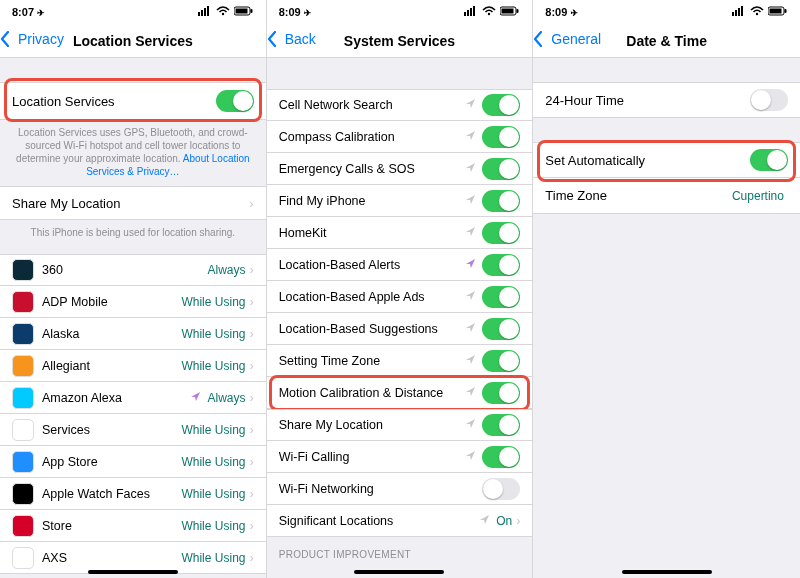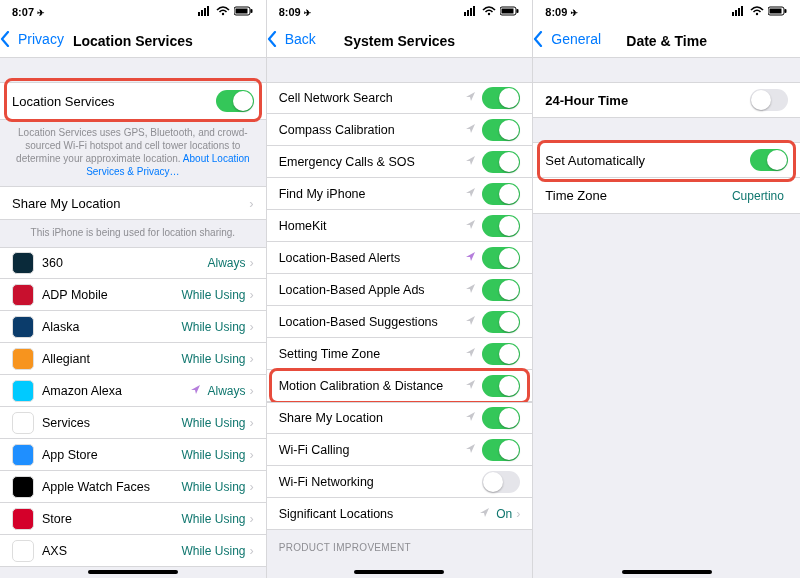--- a/index.html
+++ b/index.html
@@ -26,21 +26,21 @@
   .toggle.on { background:#34c759; }
   .toggle.off { background:#e5e5ea; }
   .toggle .knob { width:20px; height:20px; border-radius:10px; background:#fff; position:absolute; top:1px; box-shadow:0 1px 2px rgba(0,0,0,.3); }
   .toggle.on .knob { right:1px; }
   .toggle.off .knob { left:1px; }
   .appicon { width:22px; height:22px; border-radius:5px; margin-right:8px; flex-shrink:0; }
   .navarrow { color:#c7c7cc; margin-right:6px; }
   .navarrow.purple { color:#b57edc; }
   .hilite { position:absolute; border:3px solid #e74c3c; border-radius:8px; pointer-events:none; }
   .homebar { position:absolute; bottom:4px; left:50%; transform:translateX(-50%); width:90px; height:4px; background:#000; border-radius:2px; }
-  .list { display:flex; flex-direction:column; }
+  .list { display:flex; flex-direction:column;margin-top:7px; }
   .cell.small { min-height:32px; font-size:12.5px; }
 </style>
 </head>
 <body>
 
 <div class="screens">
 
   <div class="screen">
     <div class="statusbar">
       <span><span>8:07</span> <span style="font-size:9px;">✈︎</span></span>
@@ -347,21 +347,21 @@
       <div class="navback">
         <span><svg width="10" height="16">
               <path d="M8 1 L2 8 L8 15" stroke="#007aff" stroke-width="2.2" fill="none" stroke-linecap="round" stroke-linejoin="round"></path>
             </svg></span>
         <span>General</span>
       </div>
       <div class="navtitle">Date &amp; Time</div>
     </div>
     <div class="content" style="position:relative;">
       <div class="group-gap"></div>
-      <div class="cell" style="min-height:36px;font-weight:bold;">
+      <div class="cell" style="min-height:36px;">
         <span class="label">24-Hour Time</span>
         <span class="toggle off">
             <span class="knob"></span>
           </span>
       </div>
       <div class="group-gap"></div>
       <div class="cell" style="min-height:36px;">
         <span class="label">Set Automatically</span>
         <span class="toggle on">
             <span class="knob"></span>

